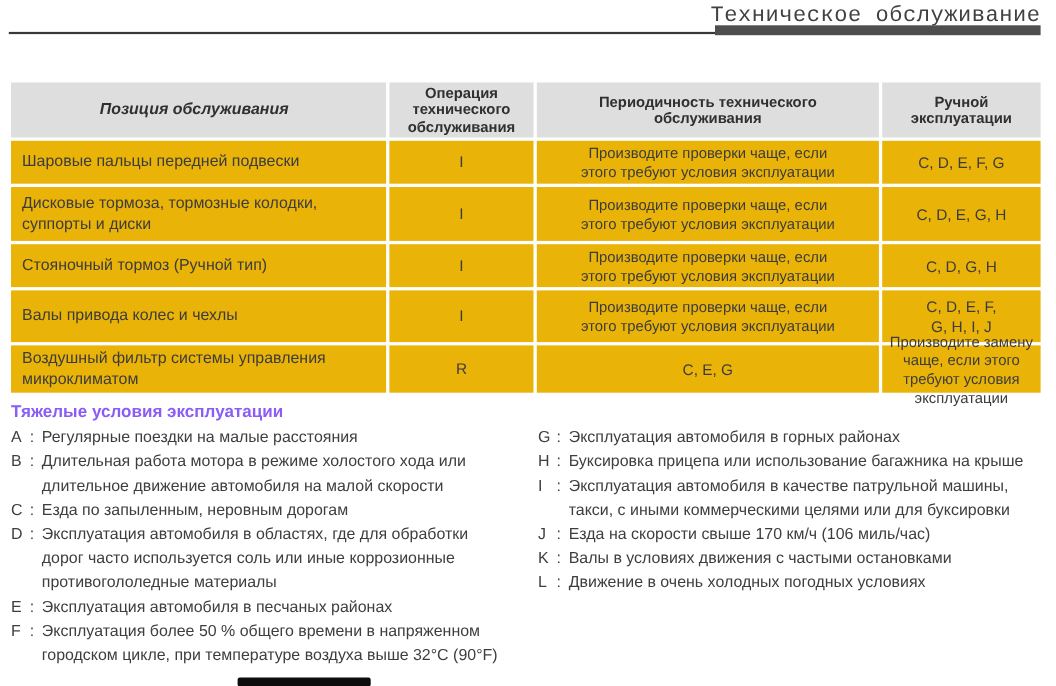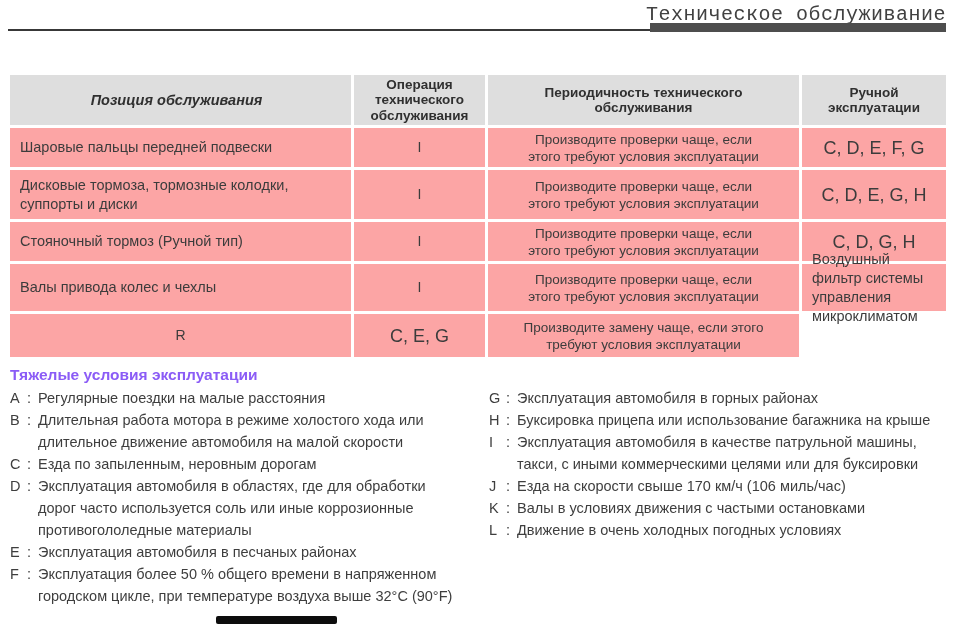--- a/index.html
+++ b/index.html
@@ -28,40 +28,40 @@
   
   .mtable{
     position:absolute;top:75px;left:10px;width:936px;
     display:grid;
     grid-template-columns:341px 131px 311px 1fr;
     grid-template-rows:50px 39px 49px 39px 47px 43px;
     gap:3px;
     background:#ffffff;
   }
   .cell{
-    background:#fca5a5;
+    background:#eab308;
     display:flex;align-items:center;justify-content:center;
     text-align:center;
     font-size:13.5px;line-height:17px;
     white-space:pre-line;
     color:#3c3c3c;
   }
   .cell.head{
     background:#dedede;
     font-weight:bold;color:#303030;
     font-size:13.5px;line-height:15.5px;
   }
   .cell.pos{
     justify-content:flex-start;text-align:left;
     padding-left:10px;padding-right:8px;
     font-size:14.5px;line-height:19px;
   }
   .cell.head.pos{justify-content:center;text-align:center;padding-left:0;font-style:italic;}
   .cell.op{font-size:14px;}
-  .cell.cond{font-size:18px;line-height:18px;}
+  .cell.cond{font-size:14px;line-height:18px;}
   
   .legend-heading{
     position:absolute;top:366px;left:10px;
     font-size:15.5px;font-weight:bold;color:#8b5cf6;
   }
   .legend-col{
     position:absolute;top:387px;
     font-size:14.5px;line-height:22px;color:#3e3e3e;
   }
   .legend-col.left{left:10px;width:468px;}
@@ -114,20 +114,22 @@
     <div class="cell pos">Стояночный тормоз (Ручной тип)</div>
     <div class="cell op">I</div>
     <div class="cell">Производите проверки чаще, если
 этого требуют условия эксплуатации</div>
     <div class="cell cond">C, D, G, H</div>
 
     <div class="cell pos">Валы привода колес и чехлы</div>
     <div class="cell op">I</div>
     <div class="cell">Производите проверки чаще, если
 этого требуют условия эксплуатации</div>
+    <div class="cell cond">C, D, E, F,
+G, H, I, J</div>
 
     <div class="cell pos">Воздушный фильтр системы управления
 микроклиматом</div>
     <div class="cell op">R</div>
     <div class="cell cond">C, E, G</div>
     <div class="cell">Производите замену чаще, если этого
 требуют условия эксплуатации</div>
   </div>
 
   <div class="legend-heading">Тяжелые условия эксплуатации</div>

